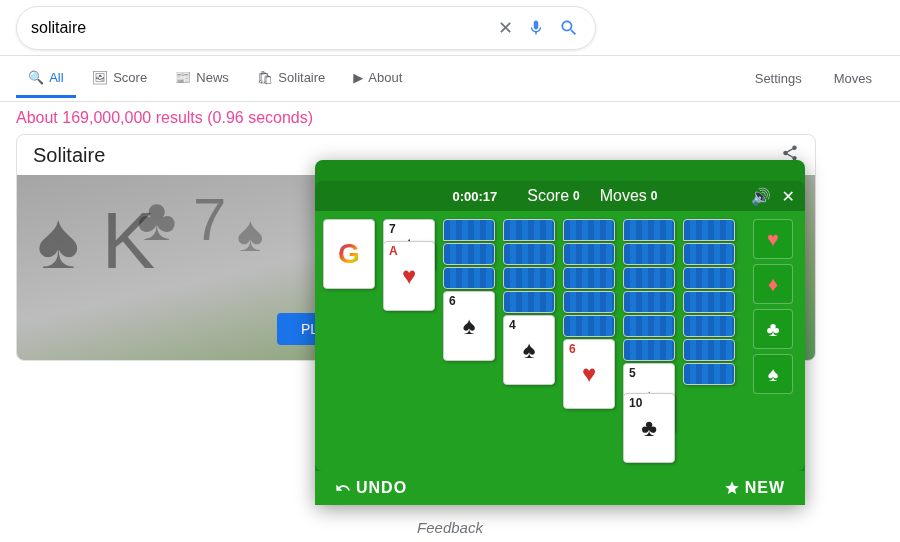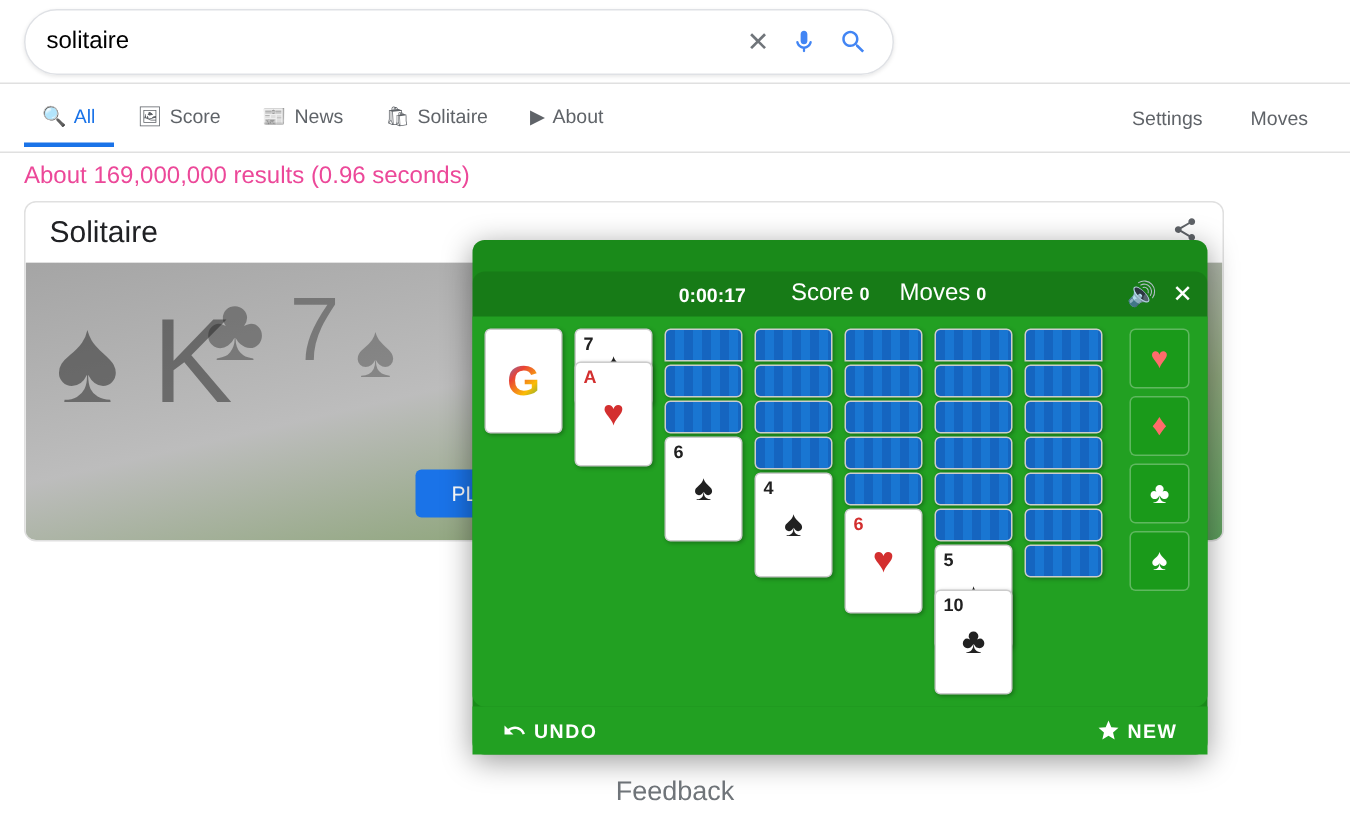--- a/index.html
+++ b/index.html
@@ -299,21 +299,21 @@
       background: #22a022;
     }
     .game-undo-btn, .game-new-btn {
       display: flex;
       align-items: center;
       gap: 5px;
       background: none;
       border: none;
       cursor: pointer;
       color: #fff;
-      font-size: 13px;
+      font-size: 16px;
       font-weight: bold;
       letter-spacing: 1px;
     }
     .play-btn {
       background: #1a73e8;
       color: white;
       border: none;
       border-radius: 4px;
       padding: 8px 20px;
       font-size: 14px;
@@ -323,22 +323,23 @@
     
     .feedback-bar {
       position: absolute;
       bottom: 0;
       left: 0;
       right: 0;
       height: 30px;
       display: flex;
       align-items: center;
       justify-content: center;
-      font-size: 18px;
+      font-size: 15px;
       color: #70757a;
+      font-style: italic;
     }
   </style>
 </head>
 <body>
 
 <div class="search-bar-container">
   <div class="search-input-wrapper">
     <input class="search-input" type="text" value="solitaire" style="">
     <div class="search-icons">
       <button class="icon-btn clear-icon">✕</button>

